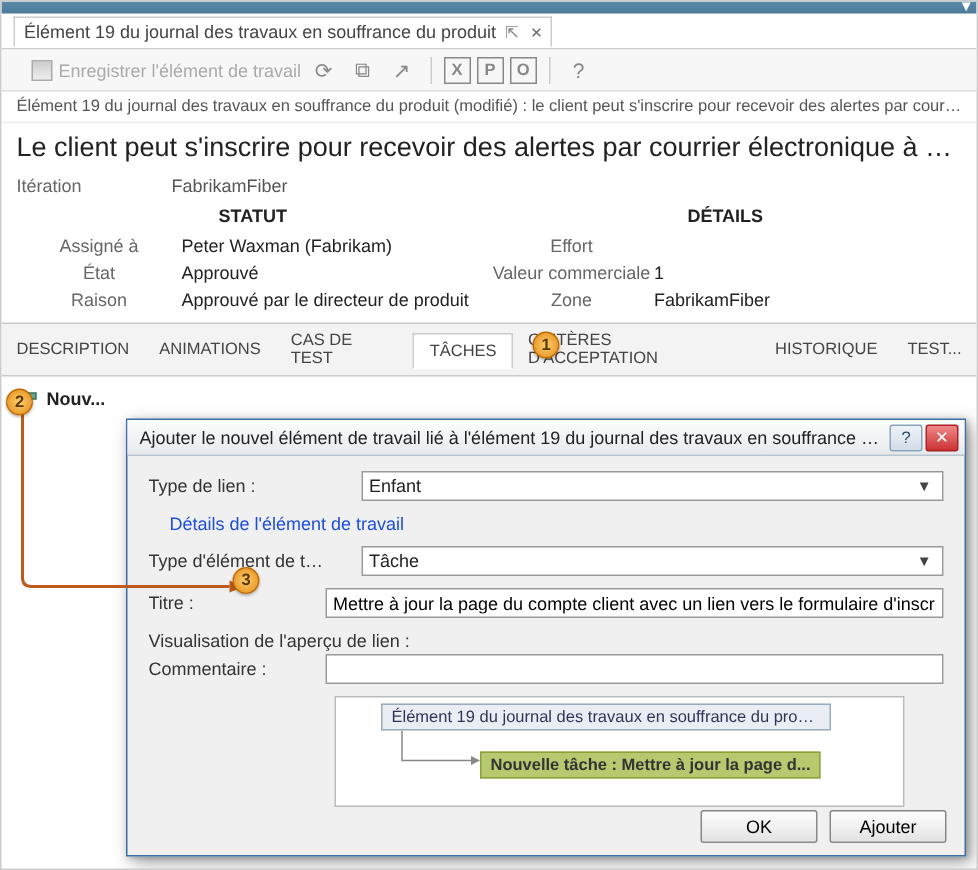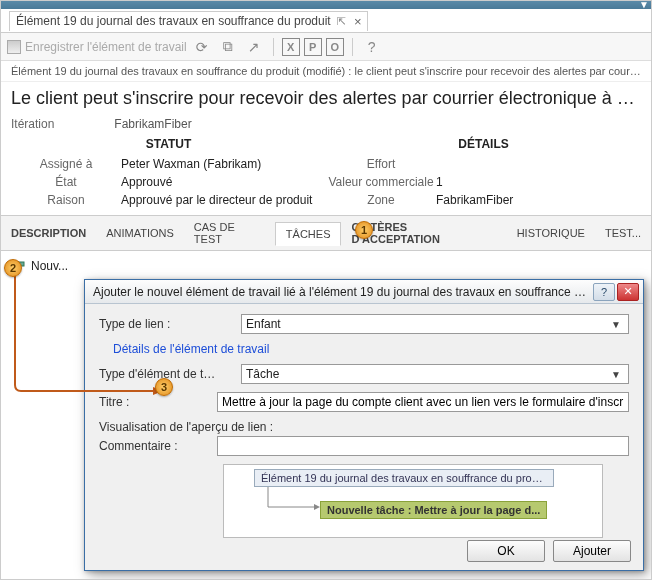--- a/index.html
+++ b/index.html
@@ -3,42 +3,42 @@
 <meta charset="utf-8">
 <style>
   * { box-sizing: border-box; margin: 0; padding: 0; }
   body { font-family: "Segoe UI", Tahoma, sans-serif; font-size: 12px; background: #fff; color: #222; width: 652px; height: 580px; position: relative; overflow: hidden; border: 1px solid #ccc; }
   .top-strip { height: 8px; background: linear-gradient(#5a8aa8, #4a7a98); position: relative; }
   .top-strip .chev { position:absolute; right:2px; top:-2px; color:#fff; font-size:10px; }
   .tab-bar { display: flex; align-items: center; height: 24px; background: #fff; border-bottom: 1px solid #ccc; padding-left: 8px; }
   .tab { display: flex; align-items: center; background: #fff; border: 1px solid #ccc; border-bottom: none; padding: 2px 6px; font-size: 12px; color: #444; }
   .tab .pin { color:#888; margin-left:6px; font-size:11px; }
   .tab .close { margin-left: 8px; color: #666; font-size: 13px; cursor: pointer; }
-  .toolbar { display: flex; align-items: center; height: 28px; padding: 0 6px; border-bottom: 1px solid #ddd; background: #f7f7f7; gap: 4px; }
+  .toolbar { display: flex; align-items: center; height: 28px; padding: 0 20px; border-bottom: 1px solid #ddd; background: #f7f7f7; gap: 4px; }
   .tb-btn { display:flex; align-items:center; justify-content:center; width:22px; height:22px; color:#888; font-size:14px; border:1px solid transparent; }
   .tb-btn.box { border:1px solid #888; width:18px; height:18px; font-size:11px; font-weight:bold; }
   .tb-save { display:flex; align-items:center; color:#aaa; gap:4px; }
   .tb-save .fd { display:inline-block; width:14px; height:14px; border:1px solid #aaa; background:linear-gradient(#ccc,#eee); }
   .sep { width:1px; height:18px; background:#ccc; margin:0 4px; }
   .path-line { padding: 4px 10px; font-size: 11px; color: #555; border-bottom: 1px solid #eee; white-space: nowrap; overflow: hidden; text-overflow: ellipsis; }
   .title-line { padding: 6px 10px 8px 10px; font-size: 18px; font-weight: 300; color: #222; font-family: "Segoe UI Light","Segoe UI",sans-serif; white-space:nowrap; overflow:hidden; text-overflow:ellipsis; }
   .iter-line { padding: 0 12px 6px 10px; font-size: 12px; color: #555; }
   .iter-line .lbl { display:inline-block; width:100px; color:#666; }
   .cols { display:flex; padding: 0 10px; text-align: center; }
   .col { flex:1; }
   .col h4 { font-size:12px; font-weight:bold; letter-spacing:0; margin-bottom:4px; color:#222; }
   .row { display:flex; padding:2px 0; }
   .row .lbl { width:110px; color:#666; font-size:12px; }
   .row .val { font-size:12px; color:#222; }
   .tabstrip { display:flex; align-items:center; border-top:1px solid #ccc; border-bottom:1px solid #ccc; background:#f3f3f3; margin-top:6px; font-size:11px; }
   .tabstrip .t { padding:5px 10px; color:#444; }
   .tabstrip .t.active { background:#fff; border:1px solid #ccc; border-bottom:1px solid #fff; margin-bottom:-1px; }
-  .tabstrip .t.bold { font-weight:bold; }
+  .tabstrip .t.bold { font-weight:normal; }
   .tabstrip .gap { flex:1; }
-  .sub-area { padding:6px 10px; display:flex; align-items:center; gap:6px; font-size:12px; }
+  .sub-area { padding:6px 10px; display:flex; align-items:center; gap:6px; font-size:12px;font-weight:bold; }
   .badge { position:absolute; width:18px; height:18px; border-radius:50%; background:radial-gradient(#ffcf6b,#e08a1a); border:1px solid #c06a00; color:#5a3700; font-size:11px; font-weight:bold; display:flex; align-items:center; justify-content:center; z-index:50; box-shadow:0 1px 2px rgba(0,0,0,0.3); }
   .badge1 { top:220px; left:354px; }
   .badge2 { top:258px; left:3px; }
   .badge3 { top:377px; left:154px; }
   .arrow-svg { position:absolute; z-index:45; pointer-events:none; }
   .dialog { position:absolute; top:278px; left:83px; width:560px; height:292px; background:#f0f0f0; border:1px solid #3a6ea5; box-shadow:4px 4px 12px rgba(0,0,0,0.35),1px 1px 4px rgba(0,0,0,0.25); z-index:40; }
   .dlg-title { height:24px; background:linear-gradient(#fdfdfd,#e6e9ec); border-bottom:1px solid #b8c4d0; display:flex; align-items:center; padding:0 4px 0 8px; font-size:12px; color:#222; }
   .dlg-title .txt { flex:1; white-space:nowrap; overflow:hidden; text-overflow:ellipsis; }
   .dlg-title .wbtn { width:22px; height:18px; margin-left:2px; border:1px solid #8ba4bd; background:linear-gradient(#eef3f8,#d3dde8); display:flex; align-items:center; justify-content:center; font-size:11px; color:#2a4a6a; border-radius:2px; }
   .dlg-title .wbtn.close { background:linear-gradient(#e88,#c33); color:#fff; border-color:#a22; }

